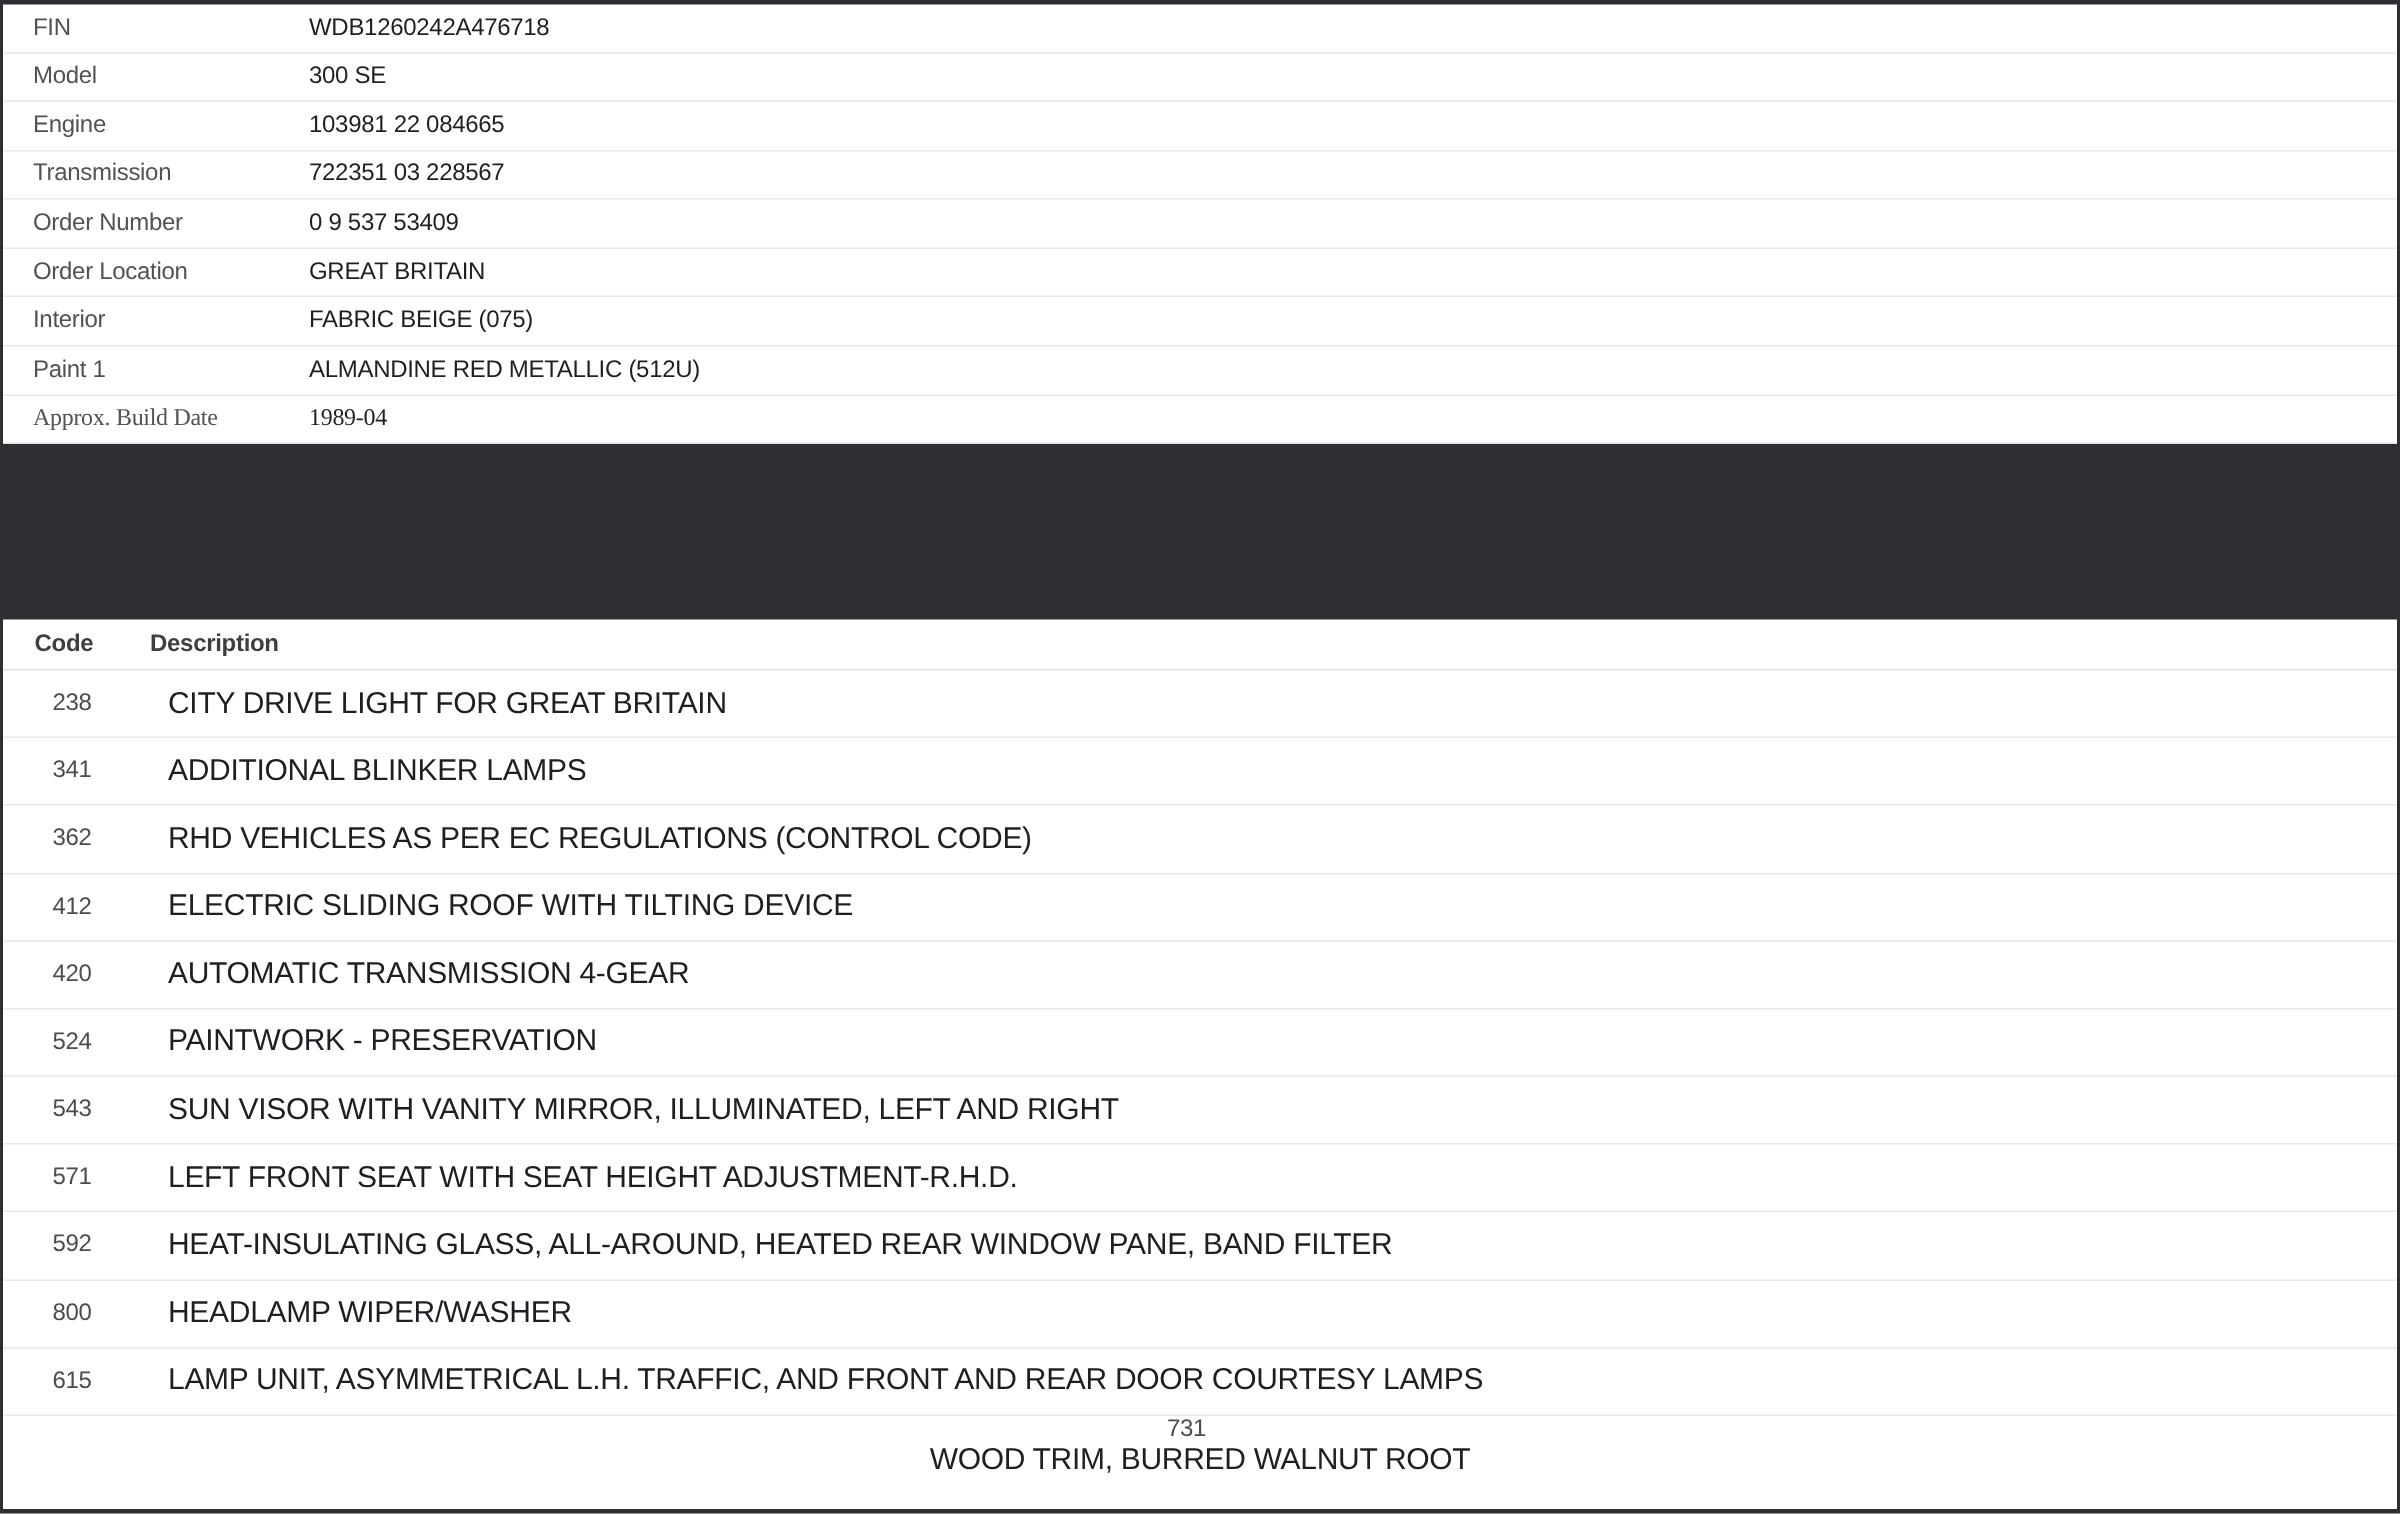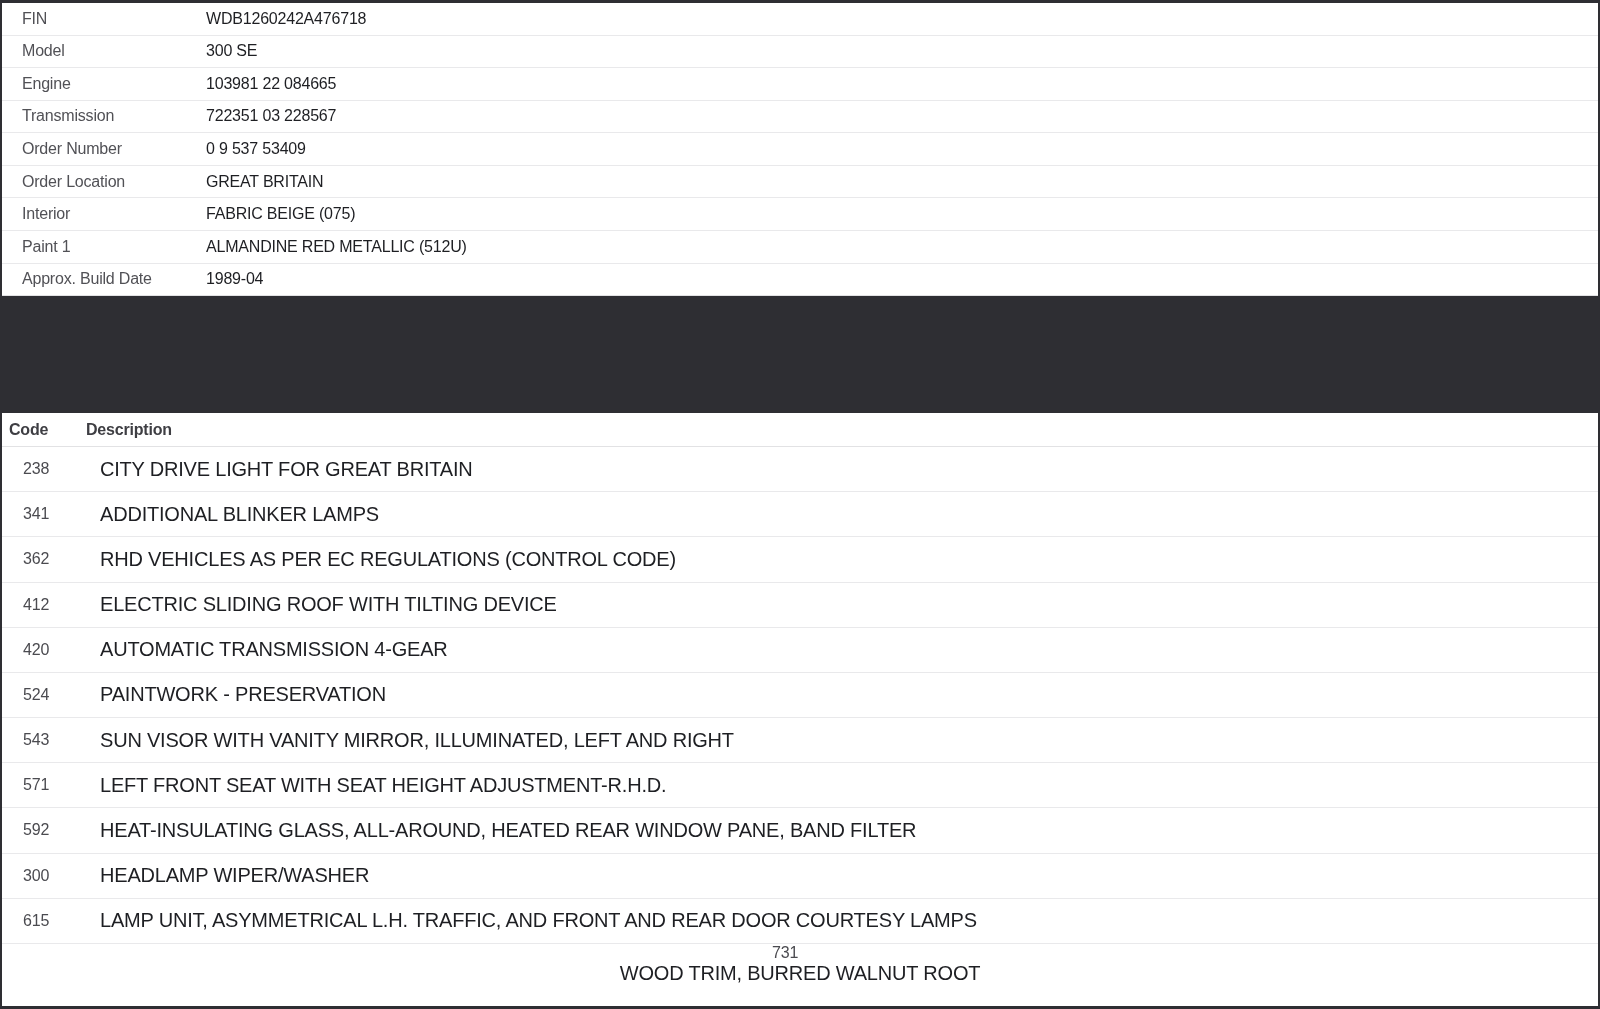--- a/index.html
+++ b/index.html
@@ -40,21 +40,21 @@
     width: 1600px;
     height: 33px;
   }
   .row {
     flex: 1 1 auto;
     display: flex;
     align-items: center;
     border-bottom: 1px solid #e9e9eb;
     box-sizing: border-box;
   }
-  .card-info .row:last-child { border-bottom: 1px solid #e2e2e4; }
+  .card-info .row:last-child { border-bottom: 1px solid #e2e2e4; font-family: Liberation Serif, serif; }
   .card-codes .row:last-child { border-bottom: none; flex-direction: column; }
   .info-label {
     width: 184px;
     padding-left: 20px;
     flex: 0 0 auto;
     font-size: 16px;
     color: #515156;
     letter-spacing: -0.2px;
   }
   .info-value {
@@ -71,26 +71,26 @@
     box-sizing: border-box;
   }
   .th {
     font-size: 16px;
     font-weight: 700;
     color: #3e3e43;
     letter-spacing: -0.2px;
   }
   .th-code {
     width: 77px;
-    padding-left: 7px;
+    padding-left: 21px;
     flex: 0 0 auto;
   }
   .code-cell {
     width: 77px;
-    padding-left: 21px;
+    padding-left: 33px;
     flex: 0 0 auto;
     font-size: 16px;
     color: #4b4b50;
     letter-spacing: -0.2px;
   }
   .desc-cell {
     font-size: 20px;
     color: #1e1f23;
     letter-spacing: -0.2px;
   }
@@ -174,21 +174,21 @@
   </div>
   <div class="row">
     <div class="code-cell">571</div>
     <div class="desc-cell">LEFT FRONT SEAT WITH SEAT HEIGHT ADJUSTMENT-R.H.D.</div>
   </div>
   <div class="row">
     <div class="code-cell">592</div>
     <div class="desc-cell">HEAT-INSULATING GLASS, ALL-AROUND, HEATED REAR WINDOW PANE, BAND FILTER</div>
   </div>
   <div class="row">
-    <div class="code-cell">300</div>
+    <div class="code-cell">800</div>
     <div class="desc-cell">HEADLAMP WIPER/WASHER</div>
   </div>
   <div class="row">
     <div class="code-cell">615</div>
     <div class="desc-cell">LAMP UNIT, ASYMMETRICAL L.H. TRAFFIC, AND FRONT AND REAR DOOR COURTESY LAMPS</div>
   </div>
   <div class="row">
     <div class="code-cell">731</div>
     <div class="desc-cell">WOOD TRIM, BURRED WALNUT ROOT</div>
   </div>

